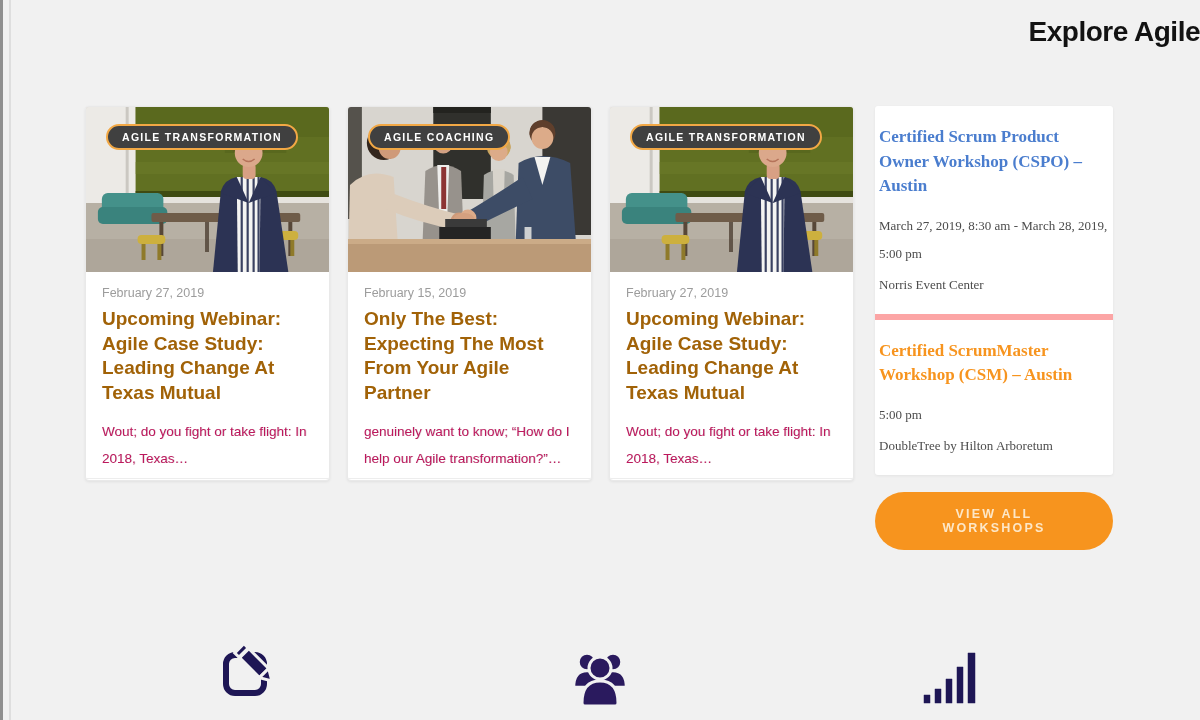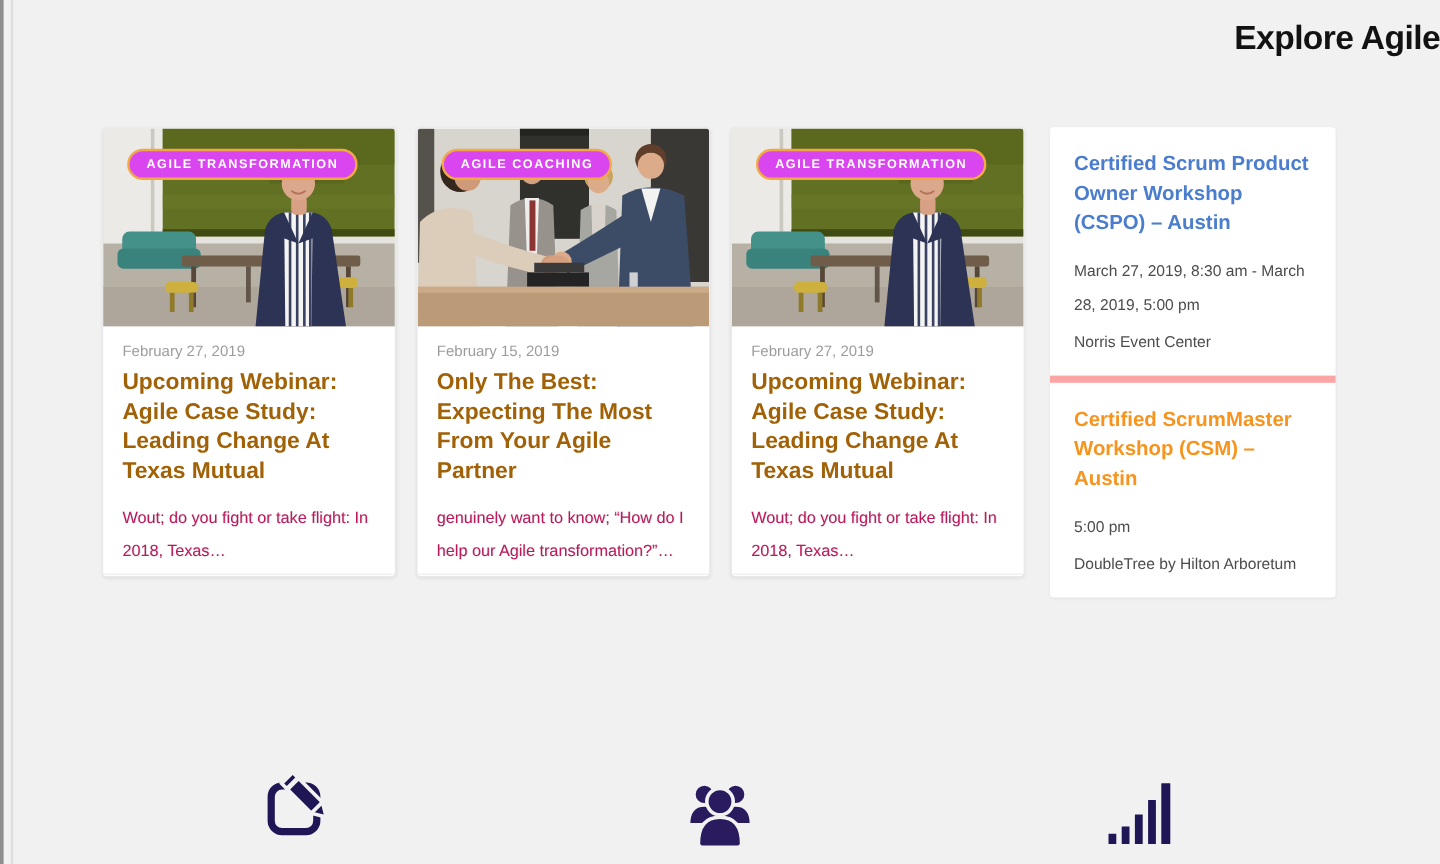--- a/index.html
+++ b/index.html
@@ -26,21 +26,21 @@
   .card {
     width:245px; height:375px; margin-right:17px;
     background:#ffffff; border:1px solid #e9e9e9; border-radius:4px;
     box-shadow:0 1px 3px rgba(0,0,0,.07);
     display:flex; flex-direction:column; overflow:hidden;
   }
   .card-media { position:relative; width:100%; height:165px; flex:none; }
   .card-media svg { display:block; width:100%; height:100%; }
   .badge {
     position:absolute; top:17px; left:20px;
-    background:#d946ef; border:2px solid #f2a845;
+    background:#404040; border:2px solid #f2a845;
     color:#ffffff; font-size:10.5px; font-weight:700;
     letter-spacing:1.3px; padding:5px 14px; border-radius:999px;
     white-space:nowrap;
   }
   .card-body { padding:14px 16px 6px; flex:1; }
   .post-date { font-size:12.5px; color:#9c9c9c; margin-bottom:7px; }
   .post-title {
     font-size:19px; line-height:1.3; font-weight:700; color:#a16207;
     margin-bottom:12px; cursor:pointer;
   }
@@ -51,21 +51,21 @@
   .card-foot {
     flex:none; border-top:1px solid #ededed;
     padding:11px 14px; display:flex; align-items:center; gap:8px;
     font-size:13px; color:#a5a5a5;
   }
 
   
   .sidebar { width:238px; margin-left:auto; }
   .sidebar-heading { font-size:17px; font-weight:800; color:#151515; margin:4px 0 18px 1px; }
   .workshops-panel { background:#ffffff; border-radius:3px; box-shadow:0 1px 3px rgba(0,0,0,.06); }
-  .workshop { padding:19px 20px 21px; }
+  .workshop { padding:19px 4px 21px;font-family:Liberation Serif, serif; }
   .workshop + .workshop { border-top:6px solid #fca5a5; }
   .workshop-title { font-size:17px; font-weight:700; line-height:1.45; cursor:pointer; margin-bottom:13px; }
   .workshop-title.blue { color:#4a7dce; }
   .workshop-title.orange { color:#f7941e; }
   .workshop-datetime { font-size:13px; color:#4c4c4c; line-height:2.15; }
   .workshop-location { font-size:13px; color:#4c4c4c; margin-top:9px; }
   .view-all-btn {
     margin-top:17px; display:inline-block; background:#f7941e; border:none;
     color:#fde7c7; font-family:"Liberation Sans",sans-serif;
     font-size:12.5px; font-weight:700; letter-spacing:2.2px;
@@ -264,20 +264,21 @@
         <h3 class="workshop-title blue">Certified Scrum Product Owner Workshop (CSPO) – Austin</h3>
         <p class="workshop-datetime">March 27, 2019, 8:30 am - March 28, 2019, 5:00 pm</p>
         <p class="workshop-location">Norris Event Center</p>
       </div>
       <div class="workshop">
         <h3 class="workshop-title orange">Certified ScrumMaster Workshop (CSM) – Austin</h3>
         <p class="workshop-datetime">5:00 pm</p>
         <p class="workshop-location">DoubleTree by Hilton Arboretum</p>
       </div>
     </div>
+    <button class="view-all-btn">VIEW ALL WORKSHOPS</button>
   </aside>
 </div>
 
 <div class="features">
   <div class="feature-icon fi-edit">
     <svg viewBox="0 0 58 62">
       <rect x="7" y="13" width="38" height="38" rx="9" fill="none" stroke="#1e1655" stroke-width="6"></rect>
       <g transform="translate(38,24) rotate(-45)">
         <rect x="-6.5" y="-18" width="13" height="28" fill="#1e1655" stroke="#f1f1f1" stroke-width="3"></rect>
         <polygon points="-6.5,10 6.5,10 0,21" fill="#1e1655" stroke="#f1f1f1" stroke-width="3"></polygon>

